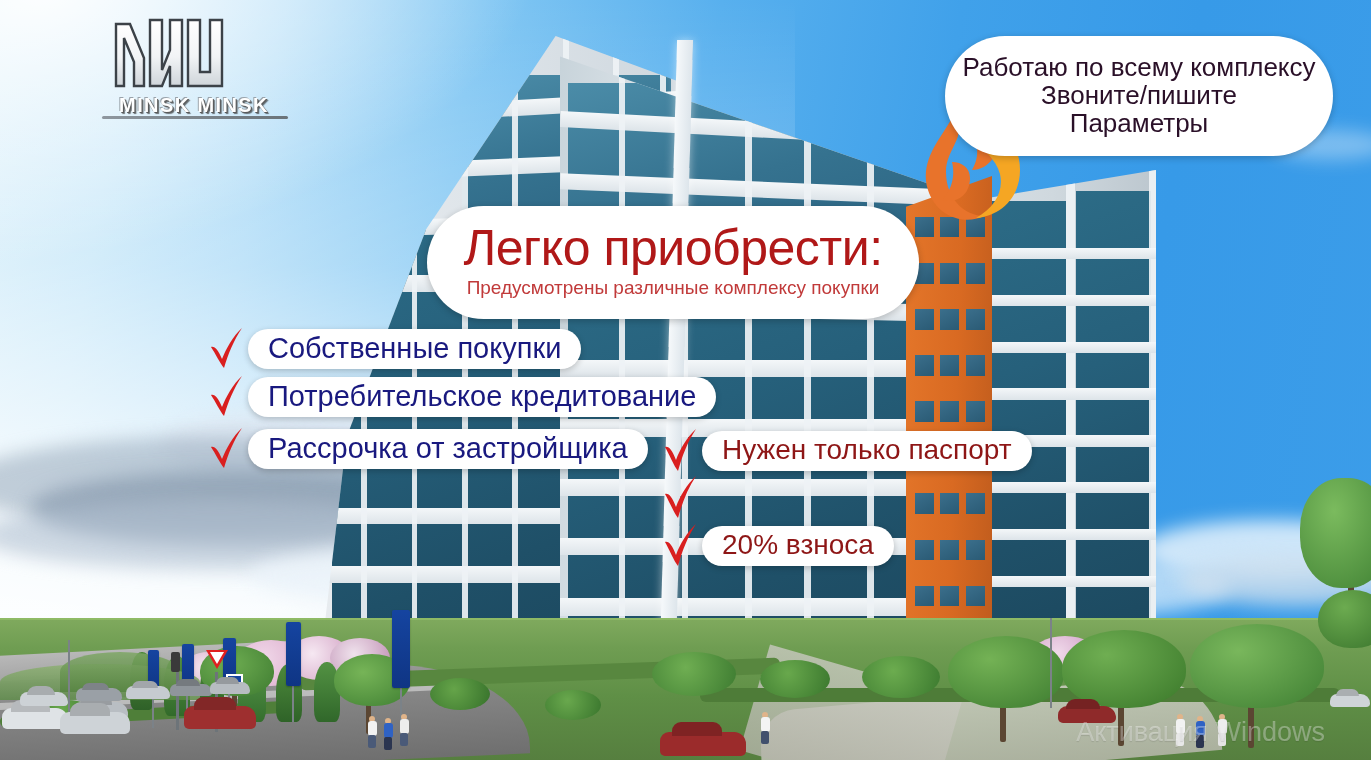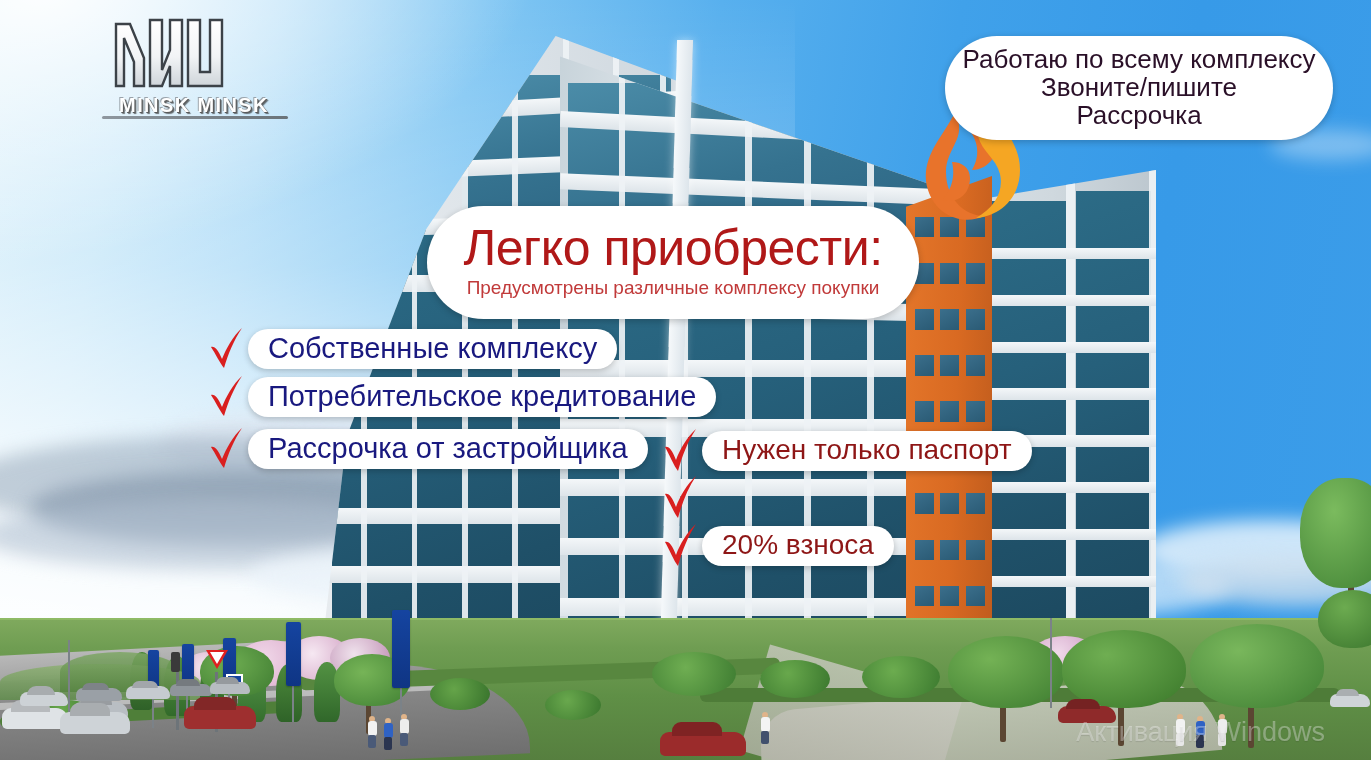--- a/index.html
+++ b/index.html
@@ -139,21 +139,21 @@
     font-weight:bold;font-size:20px;letter-spacing:1.4px;color:#ffffff;
     text-shadow:1px 1px 0 #5a5a5a,2px 2px 1px rgba(40,40,40,.65),-1px -1px 0 #9aa3ab;}
   .logo-rule{position:absolute;left:10px;top:102px;width:186px;height:3px;
     background:linear-gradient(90deg,#8e979f,#6a7379);border-radius:2px;}
 
   
   .bubble{position:absolute;background:#ffffff;border-radius:999px;
     box-shadow:0 2px 7px rgba(0,0,0,.22);display:flex;flex-direction:column;
     align-items:center;justify-content:center;}
 
-  #bubble-contact{left:945px;top:36px;width:388px;height:104px;padding:4px 18px 6px;text-align:center;}
+  #bubble-contact{left:945px;top:36px;width:388px;height:120px;padding:4px 18px 6px;text-align:center;}
   #bubble-contact .line{color:#2a1028;font-size:26px;line-height:1.09;white-space:nowrap;}
 
   #bubble-head{left:427px;top:206px;width:492px;height:113px;padding:6px 22px 10px;}
   #bubble-head .h1{color:#b01818;font-size:50px;line-height:1;letter-spacing:-.5px;white-space:nowrap;}
   #bubble-head .h2{color:#c13a3a;font-size:19px;line-height:1.1;margin-top:5px;white-space:nowrap;}
 
   .item{position:absolute;display:flex;align-items:center;}
   .chk{position:relative;width:38px;height:44px;flex:0 0 38px;margin-right:2px;}
   .pill{background:#fff;border-radius:999px;box-shadow:0 2px 6px rgba(0,0,0,.22);
     padding:4px 20px 6px;white-space:nowrap;line-height:1.05;}
@@ -482,35 +482,35 @@
     <svg viewBox="0 0 118 178" width="118" height="178" aria-hidden="true">
       <path d="M58 4 C66 34 86 44 86 74 C86 92 74 104 60 104 C72 84 62 64 46 54 C52 74 34 84 34 106 C34 134 54 150 72 150 C52 160 24 150 16 124 C8 98 24 78 34 62 C44 46 54 28 58 4 Z" fill="#e8732b"></path>
       <path d="M88 46 C94 70 108 80 108 104 C108 132 88 150 64 152 C82 142 92 126 88 108 C84 92 70 86 66 70 C78 76 86 70 88 46 Z" fill="#f5a623"></path>
       <path d="M40 96 C44 112 38 126 30 134 C46 138 58 128 58 112 C58 102 50 96 40 96 Z" fill="#e8732b"></path>
     </svg>
   </div>
 
   <div class="bubble" id="bubble-contact">
     <div class="line">Работаю по всему комплексу</div>
     <div class="line">Звоните/пишите</div>
-    <div class="line">Рассрочка</div>
+    <div class="line">Параметры</div>
   </div>
 
   <div class="bubble" id="bubble-head">
     <div class="h1">Легко приобрести:</div>
     <div class="h2">Предусмотрены различные комплексу покупки</div>
   </div>
 
   <div class="item" id="item-1">
     <span class="chk">
       <svg viewBox="0 0 38 44" width="38" height="44" aria-hidden="true">
         <path d="M3 20 C7 19 10 23 14 32 C18 22 25 9 34 1 C26 13 20 27 16 41 C12 36 7 26 3 20 Z" fill="#d91f1f"></path>
       </svg>
     </span>
-    <span class="pill navy">Собственные комплексу</span>
+    <span class="pill navy">Собственные покупки</span>
   </div>
 
   <div class="item" id="item-2">
     <span class="chk">
       <svg viewBox="0 0 38 44" width="38" height="44" aria-hidden="true">
         <path d="M3 20 C7 19 10 23 14 32 C18 22 25 9 34 1 C26 13 20 27 16 41 C12 36 7 26 3 20 Z" fill="#d91f1f"></path>
       </svg>
     </span>
     <span class="pill navy">Потребительское кредитование</span>
   </div>

